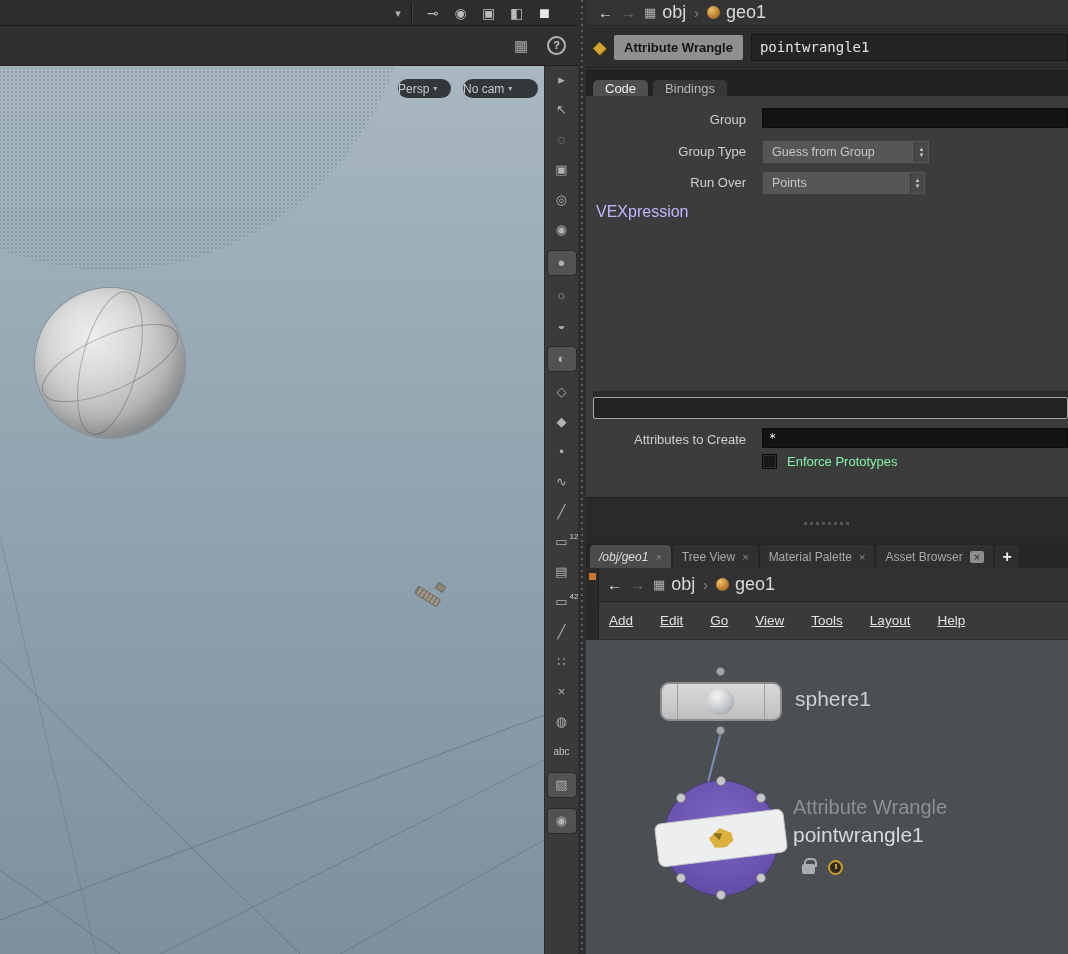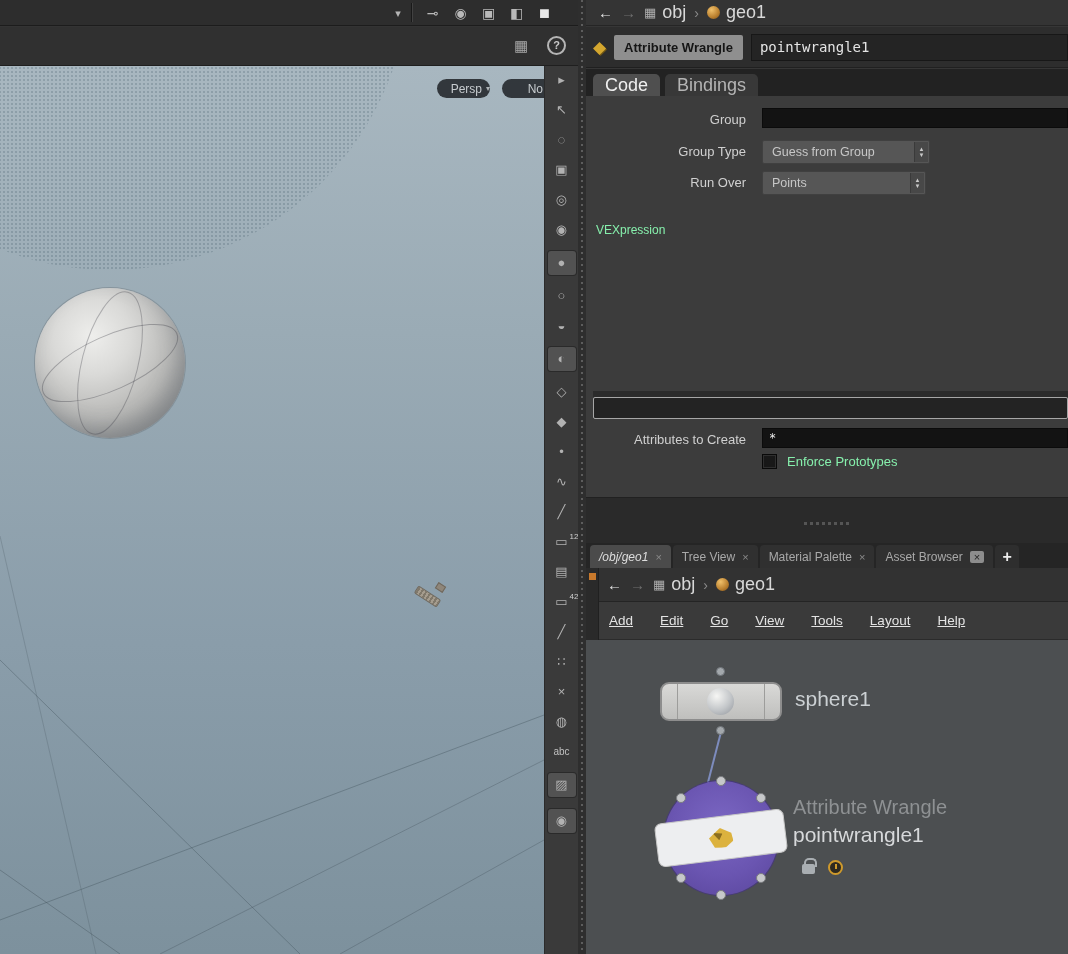--- a/index.html
+++ b/index.html
@@ -23,21 +23,21 @@
       background:linear-gradient(180deg,#a8b7c0 0%,#9aabb5 30%,#8a9daa 65%,#7d919d 100%);}
   .dome{position:absolute;left:-190px;top:-396px;width:600px;height:600px;border-radius:50%;
       background-image:radial-gradient(rgba(66,90,103,0.45) 1px, rgba(0,0,0,0) 1.3px);
       background-size:4px 4px;opacity:.55;}
   .grid-svg{position:absolute;left:0;top:0;}
   .sphere{position:absolute;left:35px;top:222px;width:150px;height:150px;border-radius:50%;
       background:radial-gradient(circle at 38% 32%,#eeeeec 0%,#dadad8 28%,#b7b7b5 60%,#929290 85%,#84848a 100%);
       box-shadow:inset -7px -11px 20px rgba(66,76,90,.28), 0 0 0 1px rgba(70,74,80,.25);}
   .sphere svg{position:absolute;left:0;top:0;}
   .pill{position:absolute;height:19px;border-radius:10px;background:rgba(40,45,49,.92);
-      color:#c6cbce;font-size:12px;display:flex;align-items:center;justify-content:flex-end;gap:4px;margin-left:39px;}
+      color:#c6cbce;font-size:12px;display:flex;align-items:center;justify-content:flex-start;gap:4px;}
   .pill .c{font-size:8px;color:#aeb3b6;}
   .pill.persp{left:398px;top:13px;width:53px;}
   .pill.cam{left:463px;top:13px;width:75px;}
   .manip{position:absolute;left:408px;top:516px;width:40px;height:32px;}
   .manip .blade{position:absolute;left:6px;top:10px;width:27px;height:9px;background:#a59c8e;border:1px solid #6e685e;border-radius:2px;transform:rotate(33deg);
       background-image:repeating-linear-gradient(90deg,rgba(90,84,72,.5) 0 2px,transparent 2px 4px);}
   .manip .tip{position:absolute;left:28px;top:2px;width:9px;height:7px;background:#8f867a;border:1px solid #6e685e;transform:rotate(33deg);}
 
   
   .st{position:absolute;left:544px;top:66px;width:34px;height:888px;background:#3a3a3a;border-left:1px solid #2b2b2b;
@@ -65,35 +65,35 @@
   .geo-ic{width:13px;height:13px;border-radius:50%;background:radial-gradient(circle at 35% 30%,#f0c06a,#b97f2e 60%,#7a4e1a);}
 
   .rhdr{position:absolute;left:0;top:27px;width:482px;height:41px;background:#2d2d2d;border-bottom:1px solid #202020;
       display:flex;align-items:center;gap:8px;padding-left:7px;}
   .whdr-ic{color:#d3a62f;font-size:17px;text-shadow:1px 1px 0 #6d5414;}
   .rchip{background:#8f8f8f;color:#151515;font-size:13px;font-weight:bold;padding:5px 10px;border-radius:2px;}
   .rname{flex:1;height:27px;background:#242424;border:1px solid #171717;display:flex;align-items:center;padding-left:8px;
       font-family:"DejaVu Sans Mono",monospace;font-size:14px;color:#e4e4e4;}
 
   .rtabs{position:absolute;left:0;top:69px;width:482px;height:27px;background:#222;display:flex;align-items:flex-end;gap:5px;padding-left:7px;}
-  .rtab{height:22px;padding:0 12px;display:flex;align-items:center;font-size:18px;border-radius:5px 5px 0 0;}
+  .rtab{height:16px;padding:0 12px;display:flex;align-items:center;font-size:13px;border-radius:5px 5px 0 0;}
   .rtab.on{background:#4f4f4f;color:#efefef;}
   .rtab.off{background:#383838;color:#b5b5b5;}
 
   .rbody{position:absolute;left:0;top:96px;width:482px;height:401px;background:#3c3c3c;}
   .plabel{position:absolute;left:0;width:160px;text-align:right;color:#d0d0d0;font-size:13px;}
   .pfield{position:absolute;background:#131313;border:1px solid #0b0b0b;color:#ececec;font-size:12px;
       display:flex;align-items:center;padding-left:6px;}
   .mono{font-family:"DejaVu Sans Mono",monospace;}
   .dd{position:absolute;height:24px;background:#565656;border:1px solid #404040;border-radius:2px;color:#c7c7c7;
       font-size:12.5px;display:flex;align-items:center;padding-left:9px;}
   .dd .sp{position:absolute;right:1px;top:1px;bottom:1px;width:14px;background:#484848;border-left:1px solid #3a3a3a;
       display:flex;flex-direction:column;align-items:center;justify-content:center;color:#c9c9c9;}
   .dd .sp i{font-style:normal;font-size:6px;line-height:6px;}
-  .vexlbl{position:absolute;left:10px;top:107px;color:#86efac;font-size:12px;margin-top:20px;}
+  .vexlbl{position:absolute;left:10px;top:107px;color:#c4b5fd;font-size:16px;}
   .vexed{position:absolute;left:7px;top:123px;width:475px;height:172px;background:#1c1c1c;border-top:1px solid #101010;border-left:1px solid #101010;
       color:#f1f1f1;font-size:13px;font-weight:bold;padding:7px 9px;line-height:17px;white-space:pre;font-family:"DejaVu Sans Mono",monospace;}
   .vexgap{position:absolute;left:7px;top:295px;width:475px;height:6px;background:#2b2b2b;}
   .snippet{position:absolute;left:7px;top:301px;width:475px;height:22px;background:#232323;border:1px solid #a6a6a6;border-radius:2px;}
   .chk{position:absolute;left:176px;top:358px;width:15px;height:15px;background:#181818;border:1px solid #090909;box-shadow:inset 0 0 0 1px #2f2f2f;}
   .chklbl{position:absolute;left:201px;top:358px;color:#86efac;font-size:13px;}
 
   .rgap{position:absolute;left:0;top:497px;width:482px;height:46px;background:#2a2a2a;border-top:1px solid #212121;}
   .rgap i{position:absolute;left:50%;top:24px;width:46px;height:3px;margin-left:-23px;
       background:repeating-linear-gradient(90deg,#555 0 3px,transparent 3px 6px);}

